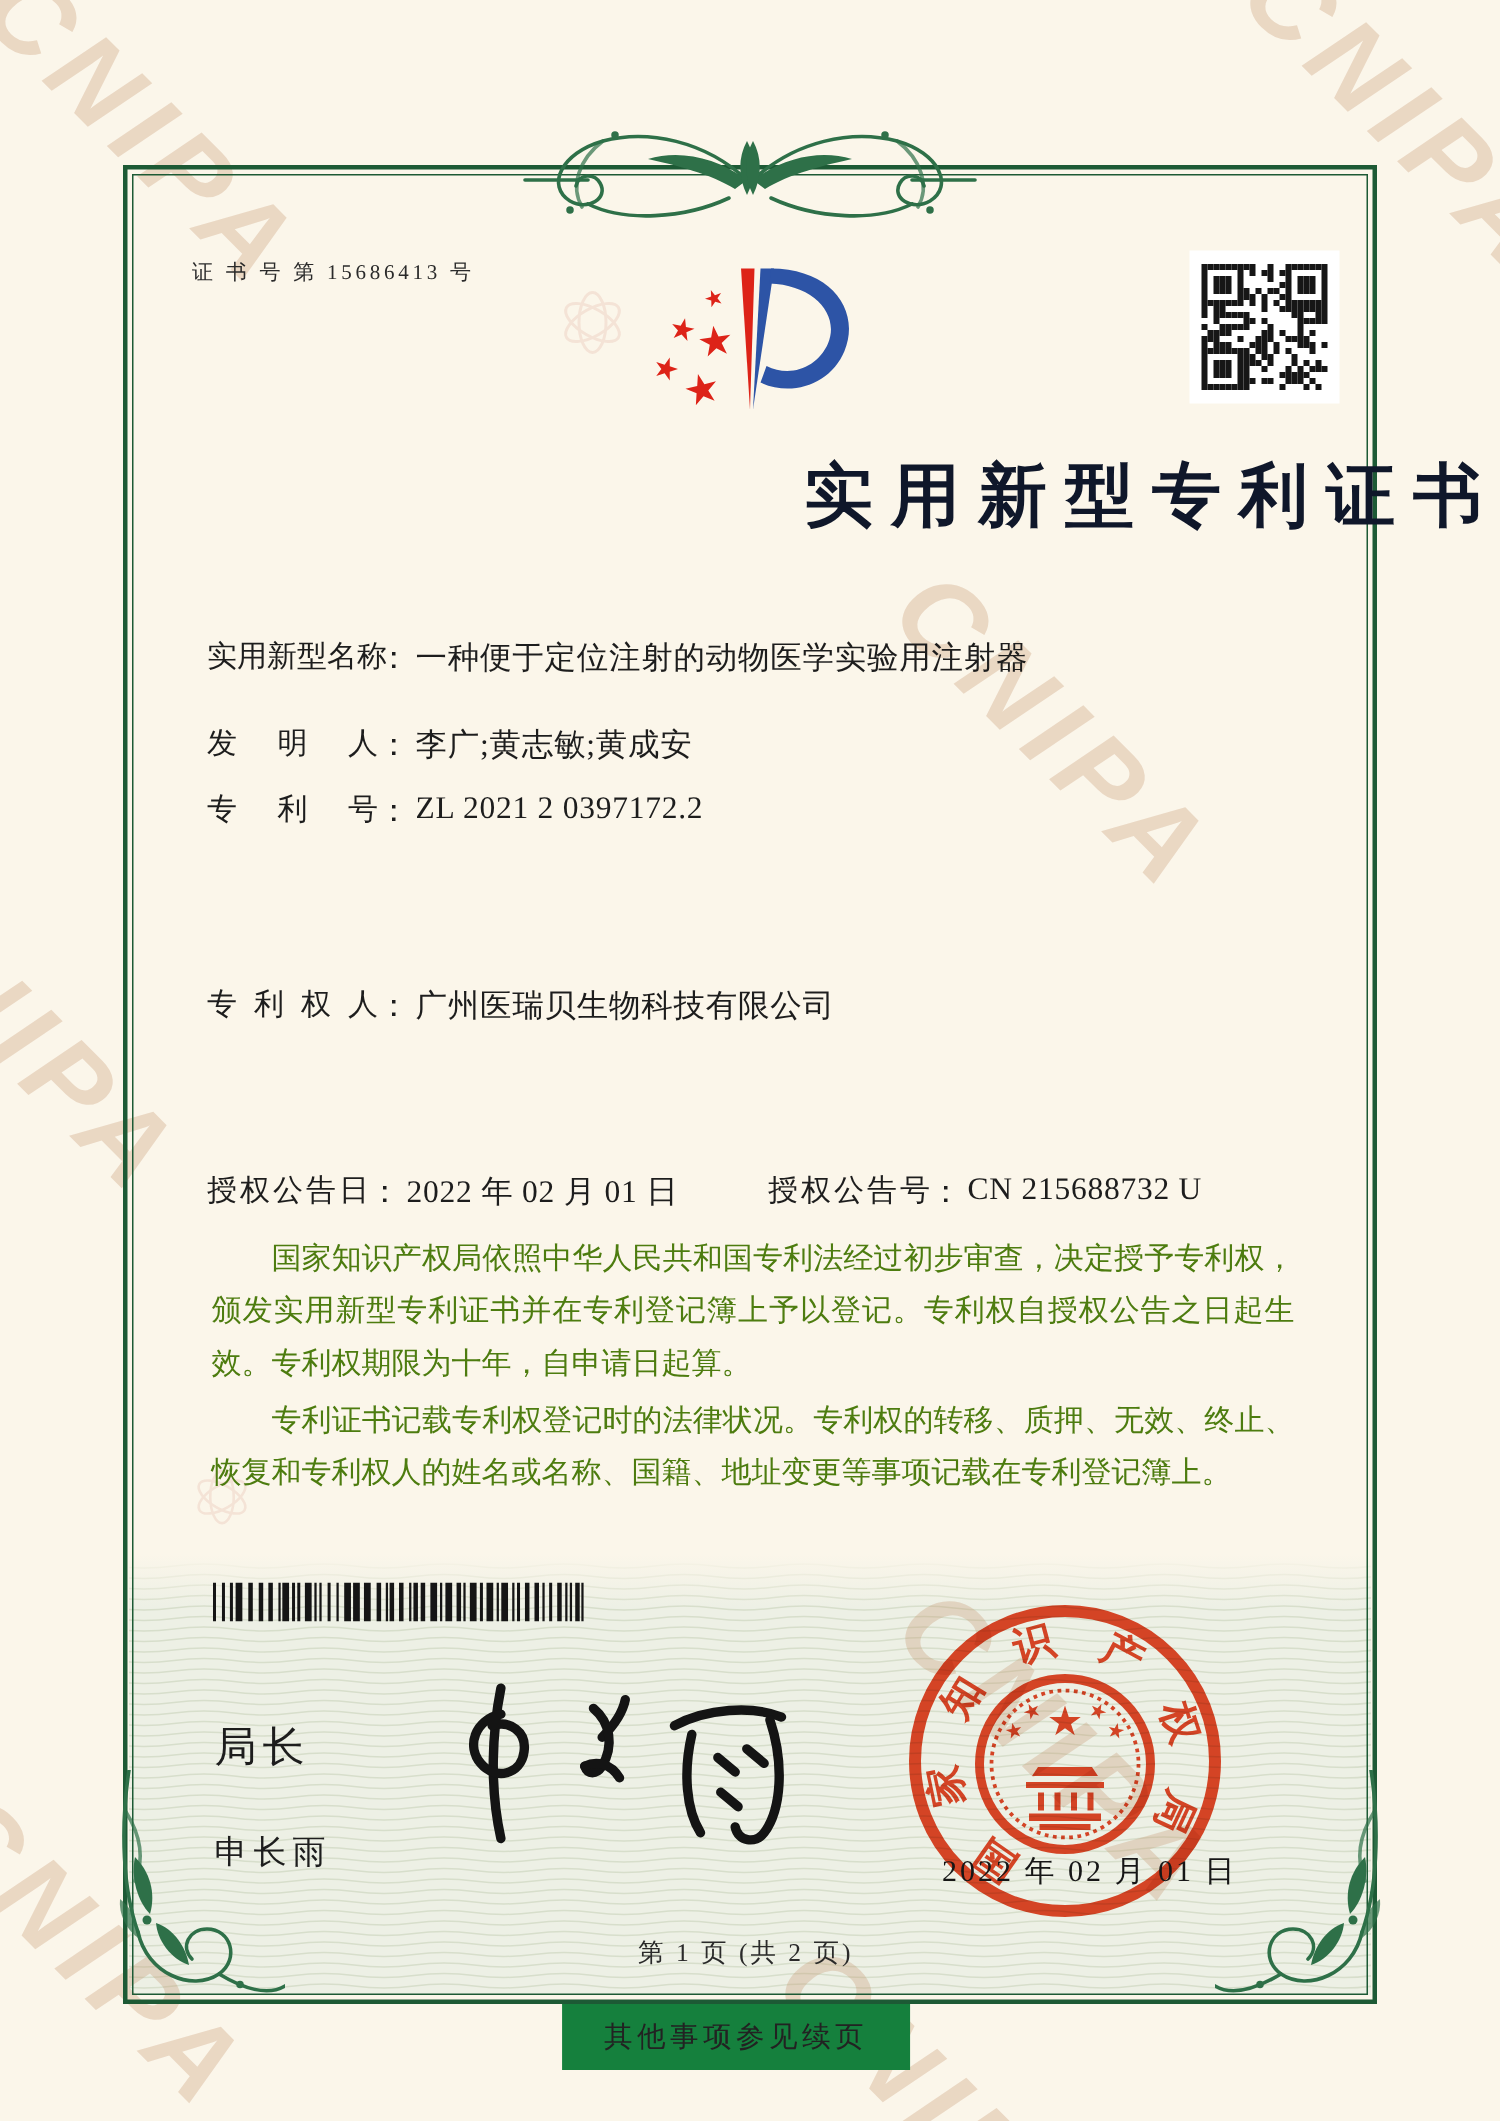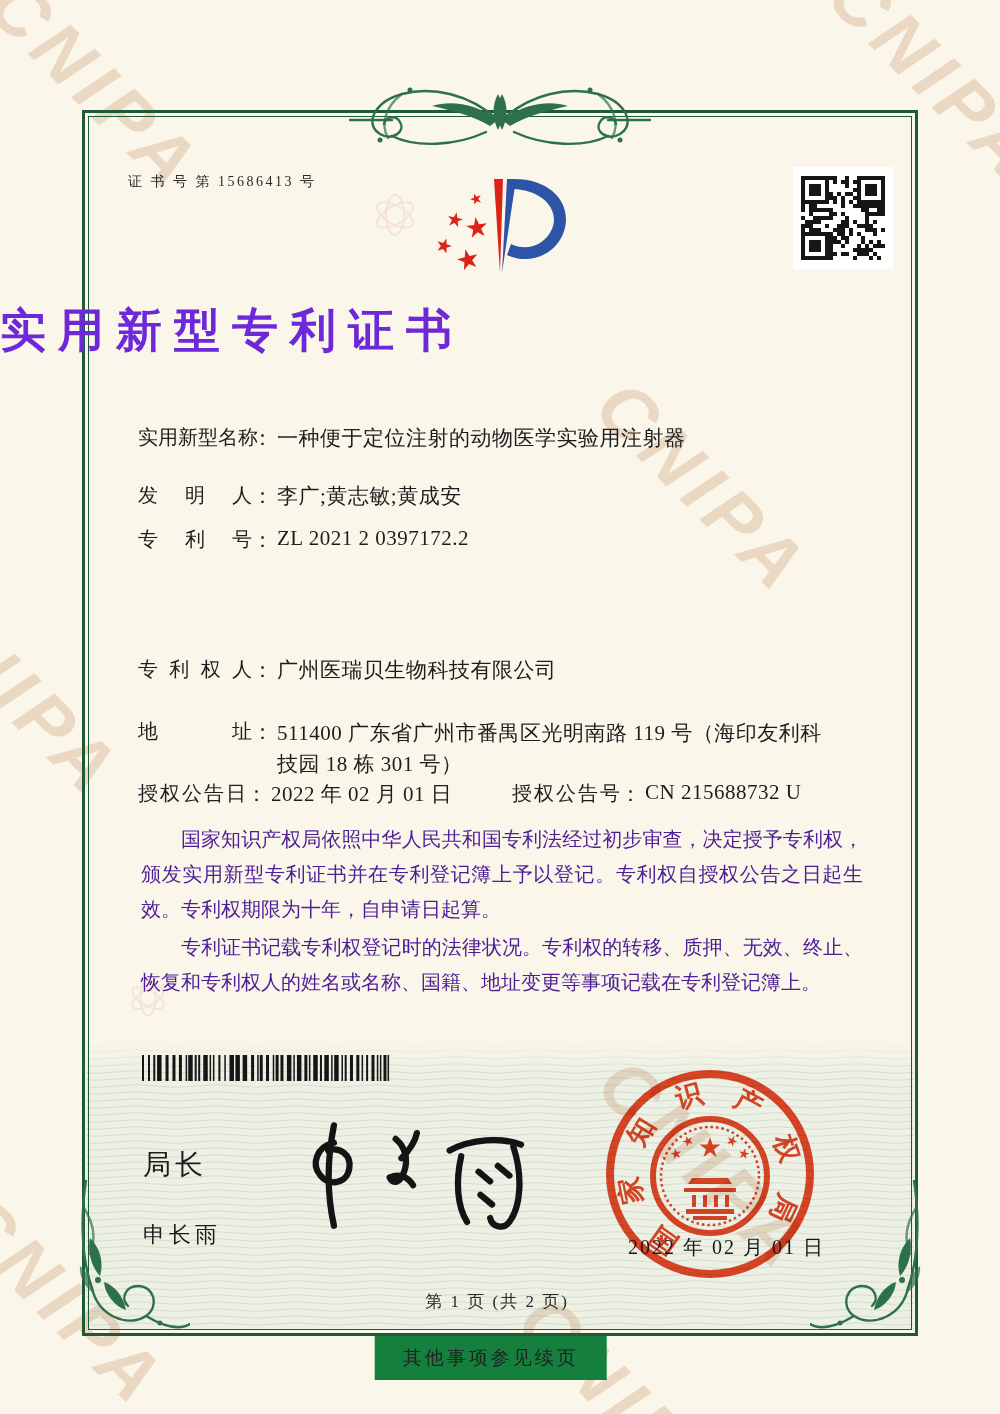--- a/index.html
+++ b/index.html
@@ -18,33 +18,33 @@
   .corner{position:absolute;width:120px;height:160px;z-index:4;}
   .corner-l{left:70px;top:1180px;}
   .corner-r{left:810px;top:1180px;transform:scaleX(-1);}
   .orn-s{stroke:#2e7048;fill:none;stroke-width:2.4px;stroke-linecap:round;}
   .orn-f{fill:#2e7048;stroke:none;}
   
   .cert-no{position:absolute;left:128px;top:173px;font-size:14px;letter-spacing:2.5px;color:#2a2a2a;z-index:5;}
   .logo{position:absolute;left:430px;top:173px;width:140px;height:118px;z-index:5;}
   .qr-wrap{position:absolute;left:793px;top:167px;width:100px;height:102px;background:#fff;z-index:5;}
   .qr-wrap svg{position:absolute;left:4px;top:5px;}
-  .title{position:absolute;left:0;top:300px;width:100%;text-align:left;font-size:46px;
-         font-weight:bold;letter-spacing:12px;color:#6d28d9;z-index:5;}
+  .title{position:absolute;left:0;top:300px;width:100%;text-align:right;font-size:46px;
+         font-weight:bold;letter-spacing:12px;color:#0f172a;z-index:5;}
   
   .field-row{position:absolute;left:138px;font-size:21px;white-space:nowrap;z-index:5;}
   .flabel{display:inline-block;width:114px;font-size:20px;text-align:justify;text-align-last:justify;vertical-align:top;}
   .g5{width:108px;}
   .colon{vertical-align:top;}
   .fval{margin-left:4px;vertical-align:top;letter-spacing:.5px;}
   .addr-val{display:inline-block;white-space:normal;line-height:31px;}
   .grant-no{position:absolute;left:374px;top:0;white-space:nowrap;}
   
   .body-text{position:absolute;left:141px;top:822px;width:722px;z-index:5;
-             font-size:20px;line-height:35px;text-align:justify;color:#4c1d95;}
+             font-size:20px;line-height:35px;text-align:justify;color:#4d7c0f;}
   .body-text p{margin:0 0 3px 0;text-indent:2em;}
   
   .band{position:absolute;left:86px;top:1036px;width:828px;height:294px;background:#edf0e5;z-index:1;overflow:hidden;}
   .band-fade{position:absolute;left:0;top:0;width:100%;height:36px;
              background:linear-gradient(#fbf6ea,rgba(251,246,234,0));}
   .waveline{stroke:#d7decb;stroke-width:1;fill:none;}
   .barcode{position:absolute;left:140px;top:1055px;z-index:5;}
   .signer-title{position:absolute;left:143px;top:1146px;font-size:28px;letter-spacing:4px;z-index:5;}
   .signer-name{position:absolute;left:143px;top:1190px;font-size:22px;letter-spacing:4px;z-index:5;margin-top:30px;}
   .signature{position:absolute;left:278px;top:1118px;width:270px;height:118px;z-index:5;}
@@ -437,23 +437,20 @@
   </div>
   <div class="field-row" style="top:482px">
     <span class="flabel">发明人</span><span class="colon">：</span><span class="fval">李广;黄志敏;黄成安</span>
   </div>
   <div class="field-row" style="top:526px">
     <span class="flabel">专利号</span><span class="colon">：</span><span class="fval">ZL 2021 2 0397172.2</span>
   </div>
   <div class="field-row" style="top:656px">
     <span class="flabel">专利权人</span><span class="colon">：</span><span class="fval">广州医瑞贝生物科技有限公司</span>
   </div>
-  <div class="field-row" style="top:718px">
-    <span class="flabel">地址</span><span class="colon">：</span><span class="fval addr-val"><span>511400 广东省广州市番禺区光明南路 119 号（海印友利科</span><br><span>技园 18 栋 301 号）</span></span>
-  </div>
   <div class="field-row" style="top:780px">
     <span class="flabel g5">授权公告日</span><span class="colon">：</span><span class="fval">2022 年 02 月 01 日</span>
     <span class="grant-no"><span class="flabel g5">授权公告号</span><span class="colon">：</span><span class="fval">CN 215688732 U</span></span>
   </div>
 
   <div class="body-text">
     <p>国家知识产权局依照中华人民共和国专利法经过初步审查，决定授予专利权，颁发实用新型专利证书并在专利登记簿上予以登记。专利权自授权公告之日起生效。专利权期限为十年，自申请日起算。</p>
     <p>专利证书记载专利权登记时的法律状况。专利权的转移、质押、无效、终止、恢复和专利权人的姓名或名称、国籍、地址变更等事项记载在专利登记簿上。</p>
   </div>
 

